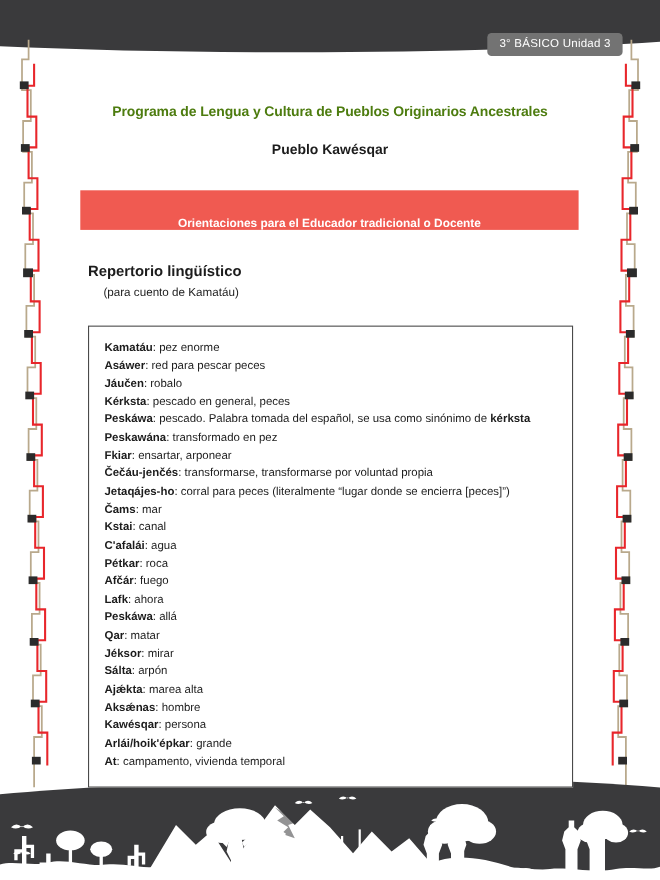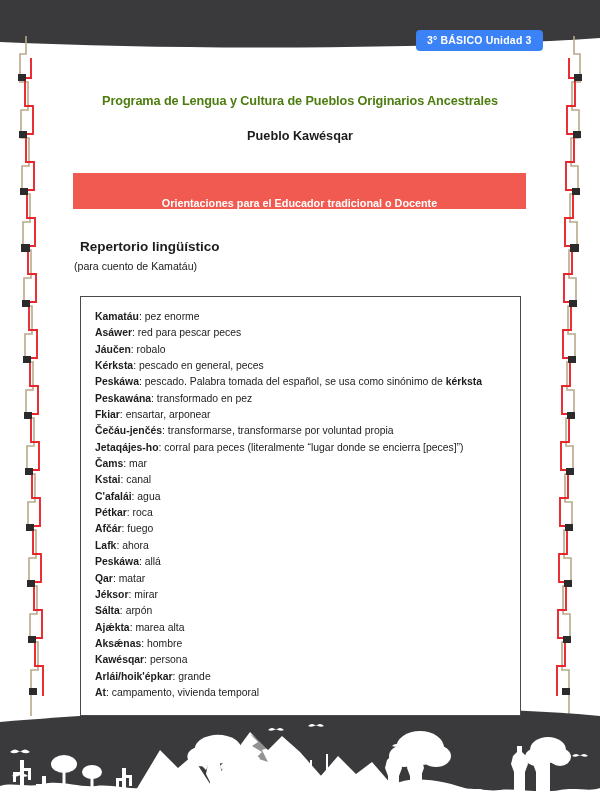--- a/index.html
+++ b/index.html
@@ -18,25 +18,25 @@
   
   .top-band {
     position:absolute; top:0; left:0;
     width:600px; height:60px;
     overflow:hidden;
   }
   .top-band svg { display:block; }
 
   .unit-badge {
     position:absolute;
-    top:30px; left:416px;
-    background:#3b82f6;
+    top:30px; left:443px;
+    background:#737373;
     color:#ffffff;
     font-size:10.5px;
-    font-weight:bold;
+    font-weight:normal;
     letter-spacing:0.2px;
     padding:4px 11px 5px 11px;
     border-radius:4px;
     white-space:nowrap;
     z-index:20;
   }
 
   
   .side-border {
     position:absolute;
@@ -91,21 +91,21 @@
   }
 
   .section-heading {
     margin-top:30px;
     margin-left:22px;
     font-size:13.5px;
     font-weight:bold;
     color:#1c1c1c;
   }
   .section-sub {
-    margin-left:16px;
+    margin-left:36px;
     margin-top:6px;
     font-size:10.6px;
     color:#1c1c1c;
   }
 
   
   .glossary-box {
     margin-top:24px;
     margin-left:22px;
     width:441px;

